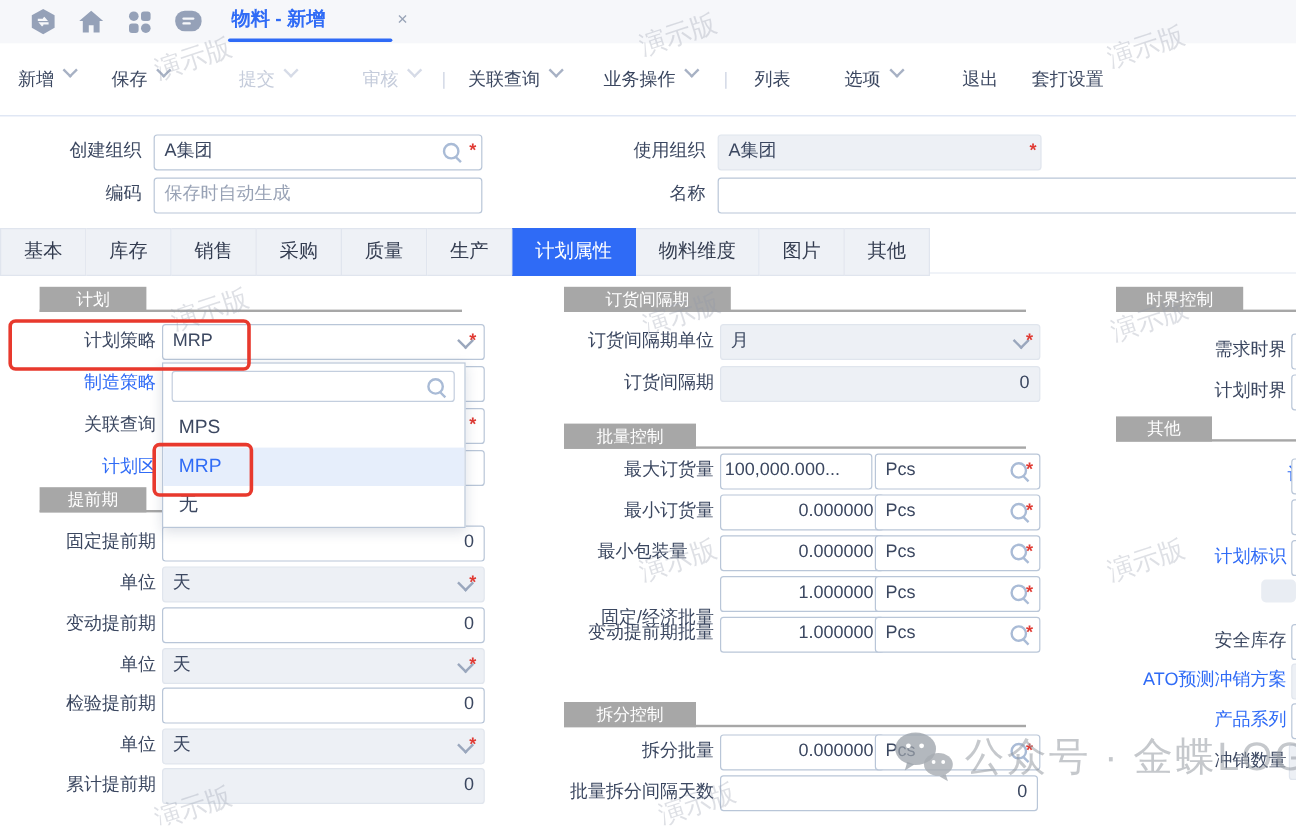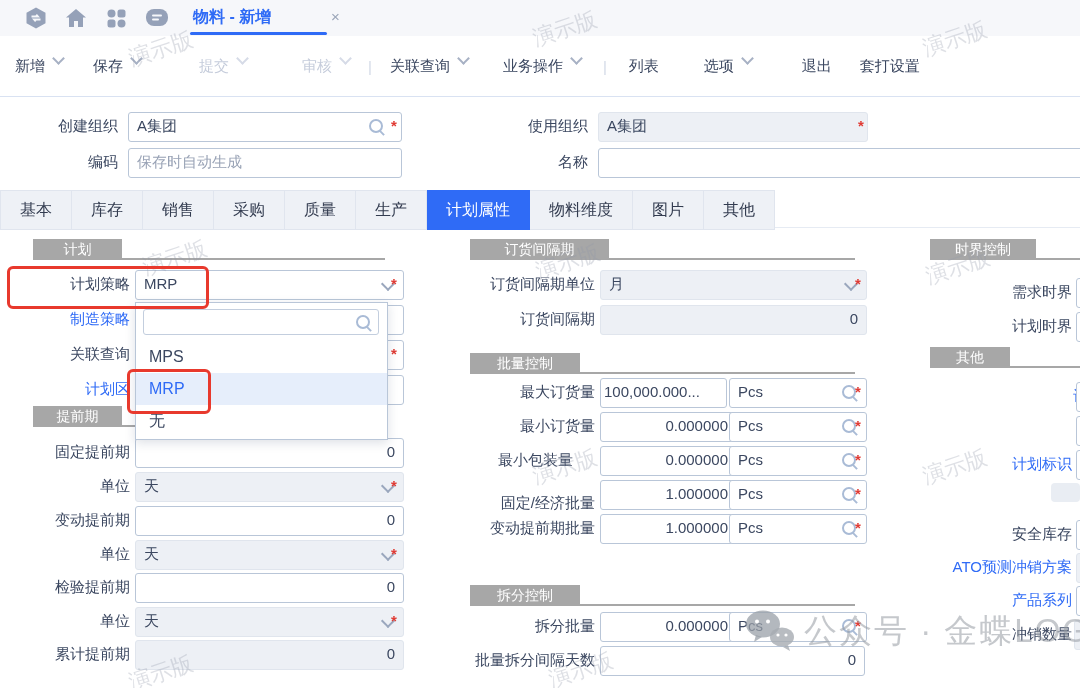--- a/index.html
+++ b/index.html
@@ -238,21 +238,21 @@
   <span class="lbl" style="left:455px;top:412px;width:140px">最小订货量</span>
   <div class="fld num" style="left:600px;top:412px;width:119px">0.000000</div>
   <div class="fld" style="left:729px;top:412px;width:120px"><span>Pcs</span><span class="mag"></span></div>
   <span class="req" style="left:855px;top:412px">*</span>
 
   <span class="lbl" style="left:433px;top:446px;width:140px">最小包装量</span>
   <div class="fld num" style="left:600px;top:446px;width:119px">0.000000</div>
   <div class="fld" style="left:729px;top:446px;width:120px"><span>Pcs</span><span class="mag"></span></div>
   <span class="req" style="left:855px;top:446px">*</span>
 
-  <span class="lbl" style="left:455px;top:489px;width:140px">固定/经济批量</span>
+  <span class="lbl" style="left:455px;top:501px;width:140px">固定/经济批量</span>
   <div class="fld num" style="left:600px;top:480px;width:119px">1.000000</div>
   <div class="fld" style="left:729px;top:480px;width:120px"><span>Pcs</span><span class="mag"></span></div>
   <span class="req" style="left:855px;top:480px">*</span>
 
   <span class="lbl" style="left:455px;top:514px;width:140px">变动提前期批量</span>
   <div class="fld num" style="left:600px;top:514px;width:119px">1.000000</div>
   <div class="fld" style="left:729px;top:514px;width:120px"><span>Pcs</span><span class="mag"></span></div>
   <span class="req" style="left:855px;top:514px">*</span>
 
   <div class="sectab" style="left:470px;top:585px;width:110px">拆分控制</div>

